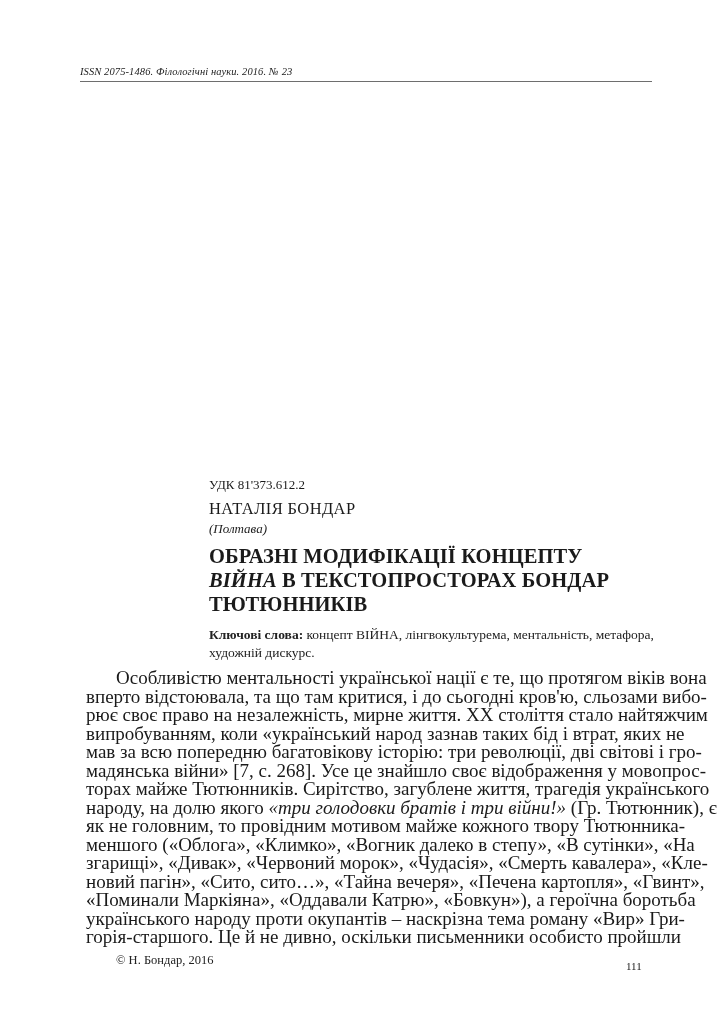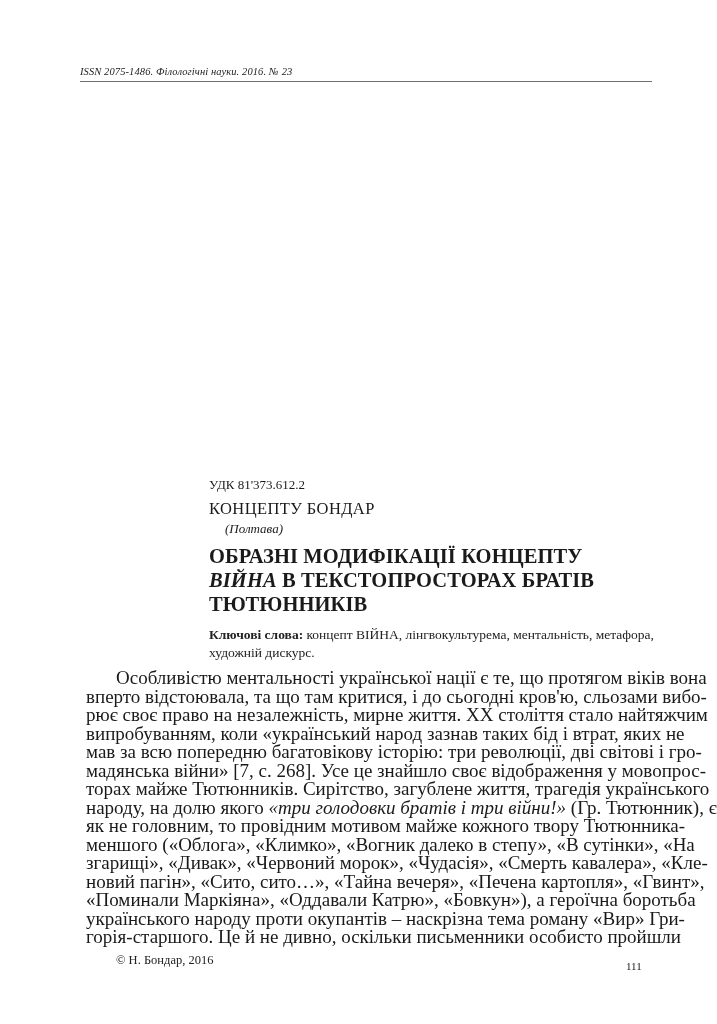--- a/index.html
+++ b/index.html
@@ -49,21 +49,20 @@
       letter-spacing: 0.4px;
       color: #1a1a1a;
     }
     .city {
       position: absolute;
       left: 209px;
       top: 521px;
       font-size: 13px;
       font-style: italic;
       color: #222;
-      margin-left: 16px;
     }
     .title {
       position: absolute;
       left: 209px;
       top: 544px;
       width: 440px;
       font-size: 20.5px;
       line-height: 24px;
       font-weight: bold;
       color: #1a1a1a;
@@ -123,26 +122,26 @@
       color: #222;
     }
   </style>
 </head>
 <body>
 
 <div class="running-header">ISSN 2075-1486. Філологічні науки. 2016. № 23</div>
 <div class="header-rule"></div>
 
 <div class="udk">УДК 81'373.612.2</div>
-<div class="author">КОНЦЕПТУ БОНДАР</div>
+<div class="author">НАТАЛІЯ БОНДАР</div>
 <div class="city">(Полтава)</div>
 
 <div class="title">
   <div>ОБРАЗНІ МОДИФІКАЦІЇ КОНЦЕПТУ</div>
-  <div><span class="it">ВІЙНА</span><span> В ТЕКСТОПРОСТОРАХ БРАТІВ</span></div>
+  <div><span class="it">ВІЙНА</span><span> В ТЕКСТОПРОСТОРАХ БОНДАР</span></div>
   <div>ТЮТЮННИКІВ</div>
 </div>
 
 <div class="keywords"><span class="kw-label">Ключові слова:</span><span> концепт ВІЙНА, лінгвокультурема, ментальність, метафора, художній дискурс.</span></div>
 
 <div class="body-text">
   <span class="line first">Особливістю ментальності української нації є те, що протягом віків вона</span>
   <span class="line">вперто відстоювала, та що там критися, і до сьогодні кров'ю, сльозами вибо-</span>
   <span class="line">рює своє право на незалежність, мирне життя. XX століття стало найтяжчим</span>
   <span class="line">випробуванням, коли «український народ зазнав таких бід і втрат, яких не</span>

